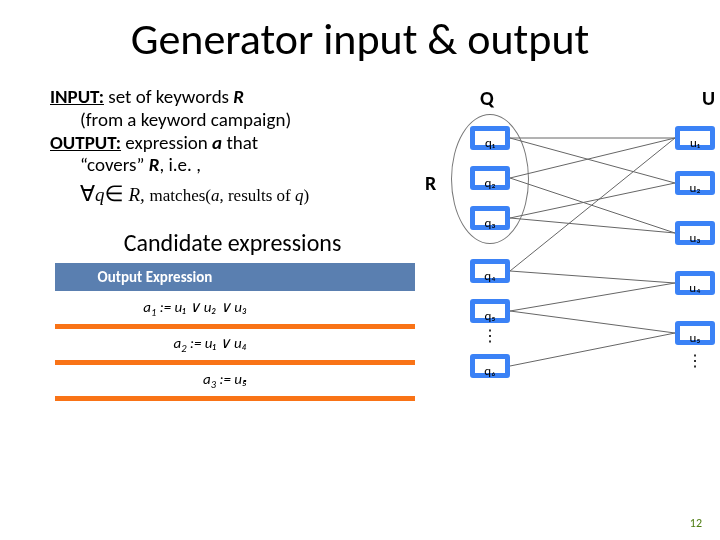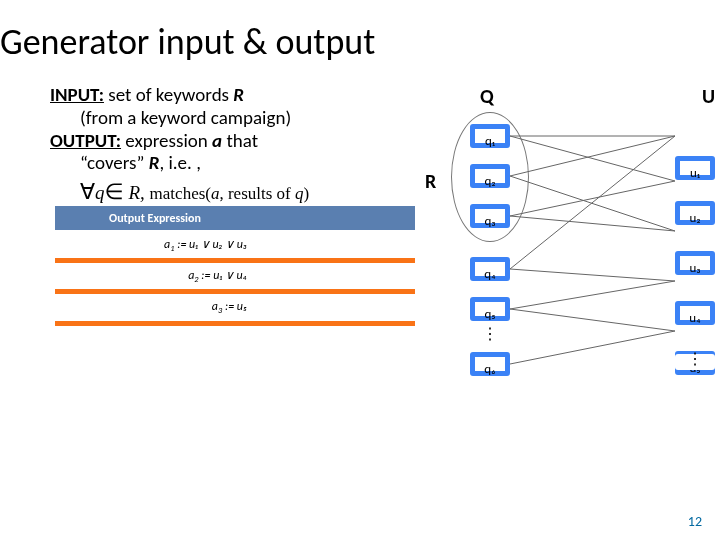--- a/index.html
+++ b/index.html
@@ -7,43 +7,44 @@
     width: 720px;
     height: 540px;
     background: #fff;
     font-family: Calibri, Arial, sans-serif;
     color: #000;
     position: relative;
     overflow: hidden;
   }
   .title {
     width: 100%;
-    font-size: 36px;
-    padding-top: 20px;
+    text-align: center;
+    font-size: 44px;
+    padding-top: 12px;
   }
   .content {
     display: flex;
     padding: 20px 20px 0 50px;
   }
   .left { flex: 1; padding-right: 10px; }
   .right { width: 320px; position: relative; }
   .intext { font-size: 19px; line-height: 1.2; }
   .intext .label { font-weight: 700; text-decoration: underline; }
   .indent { padding-left: 30px; }
   .small { font-size: 17px; }
   .quant { padding-left: 30px; margin-top: 4px; font-family: Liberation Serif, serif; }
   .quant .sym { font-size: 22px; }
   .candidate {
     font-size: 24px;
     text-align: center;
     margin: 20px 0 6px 0;
   }
   table.cand {
     border-collapse: collapse;
-    font-size: 12px;
+    font-size: 15px;
     width: 360px;
     margin-left: 5px;
   }
   table.cand th, table.cand td {
     border-bottom: 5px solid #f97316;
     padding: 5px 8px;
     text-align: right;
     white-space: nowrap;
   }
   table.cand th {
@@ -53,38 +54,38 @@
     text-align: center;
     border-bottom: 2px solid #fff;
   }
   table.cand td.ex { font-style: italic; }
   table.cand td.blank { width: 80px; }
   sub { font-size: 0.7em; }
   .pg {
     position: absolute;
     right: 18px;
     bottom: 10px;
-    font-size: 14px;
-    color: #0369a1;
+    font-size: 12px;
+    color: #4d7c0f;
   }
   
   .diagram { position: relative; width: 320px; height: 360px; }
   .dlabel { position: absolute; font-weight: 700; font-size: 20px; }
   .qbox, .ubox, .dotbox {
     position: absolute;
     border: 5px solid #3b82f6;
     border-radius: 3px;
     background: #fff;
     width: 40px;
     height: 24px;
     font-size: 13px;
     text-align: center;
     line-height: 24px;
   }
-  .ubox { width: 40px; margin-top: 32px; }
+  .ubox { width: 40px; }
   .dotbox { border: none; font-size: 16px; line-height: 10px; height: 16px; }
   svg.edges { position: absolute; left: 0; top: 0; }
   .ellipse {
     position: absolute;
     border: 1px solid #777;
     border-radius: 50%;
     background: transparent;
   }
 </style>
 </head>
@@ -97,20 +98,21 @@
     <div class="intext">
       <span class="label">INPUT:</span><span> set of keywords </span><b><i>R</i></b>
       <div class="indent">(from a keyword campaign)</div>
       <span class="label">OUTPUT:</span><span> expression </span><b><i>a</i></b><span> that</span>
       <div class="indent"><span>“covers” </span><b><i>R</i></b><span>, i.e. ,</span></div>
       <div class="quant">
         <span class="sym">∀</span><i>q</i><span class="sym">∈</span><i> R, </i><span class="small"><span>matches(</span><i>a</i><span>, results of </span><i>q</i><span>)</span></span>
       </div>
     </div>
 
+    <div class="candidate">Candidate expressions</div>
 
     <table class="cand">
       <thead>
         <tr>
           <th>Output Expression</th>
           <th class="blank"></th>
           <th class="blank"></th>
         </tr>
       </thead>
       <tbody id="cand-body">

